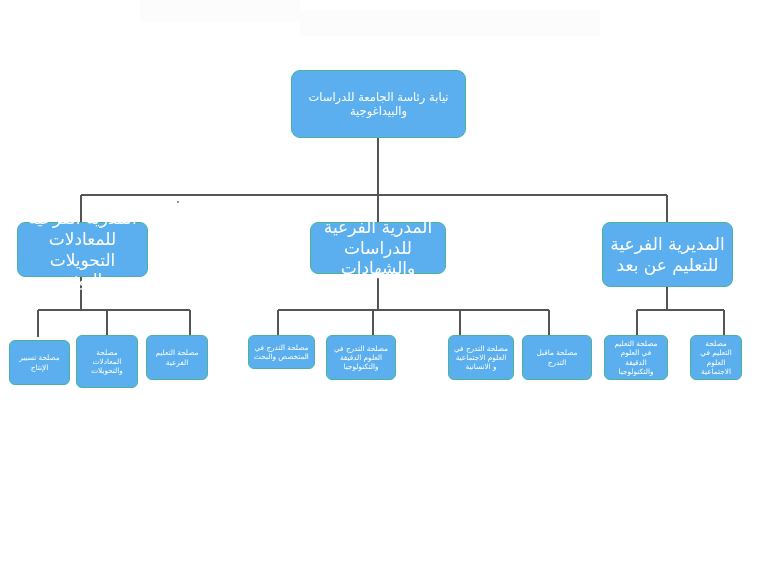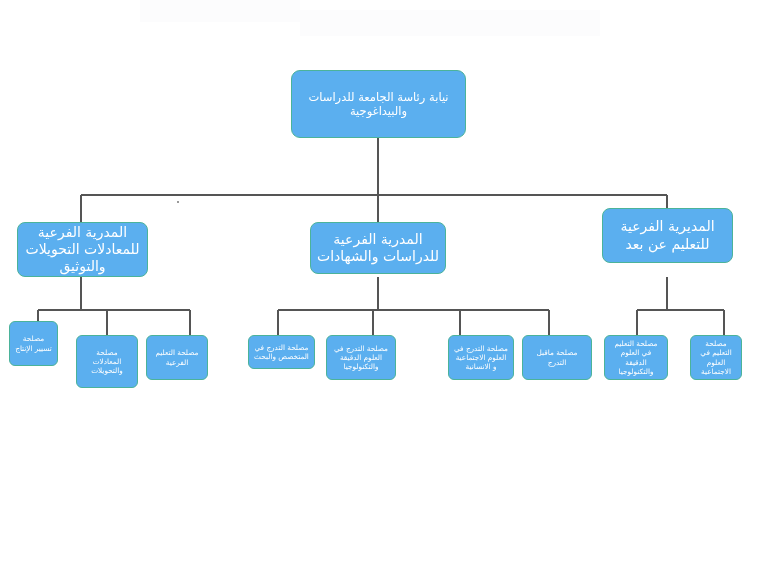--- a/index.html
+++ b/index.html
@@ -59,21 +59,21 @@
     white-space: pre-line;
     direction: rtl;
     unicode-bidi: isolate;
   }
 
   .node-root {
     font-size: 11.5px;
     border-radius: 9px;
   }
   .node-level2 {
-    font-size: 14px;
+    font-size: 17px;
     border-radius: 8px;
   }
   .node-leaf {
     font-size: 7.3px;
     border-radius: 6px;
     line-height: 1.28;
   }
 
   
   .artifact-strip {
@@ -130,23 +130,23 @@
   </svg>
 
   <div id="node-layer">
 
     <div class="node node-root" style="left:291px; top:70px; width:175px; height:68px;">نيابة رئاسة الجامعة للدراسات والبيداغوجية</div>
 
     <div class="node node-level2" style="left:17px; top:222px; width:131px; height:55px;">المدرية الفرعية للمعادلات التحويلات والتوثيق</div>
 
     <div class="node node-level2" style="left:310px; top:222px; width:136px; height:52px;">المدرية الفرعية للدراسات والشهادات</div>
 
-    <div class="node node-level2" style="left:602px; top:208px; width:131px; height:55px;">المديرية الفرعية للتعليم عن بعد</div>
+    <div class="node node-level2" style="left:602px; top:222px; width:131px; height:65px;">المديرية الفرعية للتعليم عن بعد</div>
 
-    <div class="node node-leaf" style="left:9px; top:321px; width:49px; height:45px;">مصلحة تسيير الإنتاج</div>
+    <div class="node node-leaf" style="left:9px; top:340px; width:61px; height:45px;">مصلحة تسيير الإنتاج</div>
 
     <div class="node node-leaf" style="left:76px; top:335px; width:62px; height:53px;">مصلحة المعادلات والتحويلات</div>
 
     <div class="node node-leaf" style="left:146px; top:335px; width:62px; height:45px;">مصلحة التعليم الفرعية</div>
 
     <div class="node node-leaf" style="left:248px; top:335px; width:67px; height:34px;">مصلحة التدرج في المتخصص والبحث</div>
 
     <div class="node node-leaf" style="left:326px; top:335px; width:70px; height:45px;">مصلحة التدرج في العلوم الدقيقة والتكنولوجيا</div>
 
     <div class="node node-leaf" style="left:448px; top:335px; width:66px; height:45px;">مصلحة التدرج في العلوم الاجتماعية و الانسانية</div>

